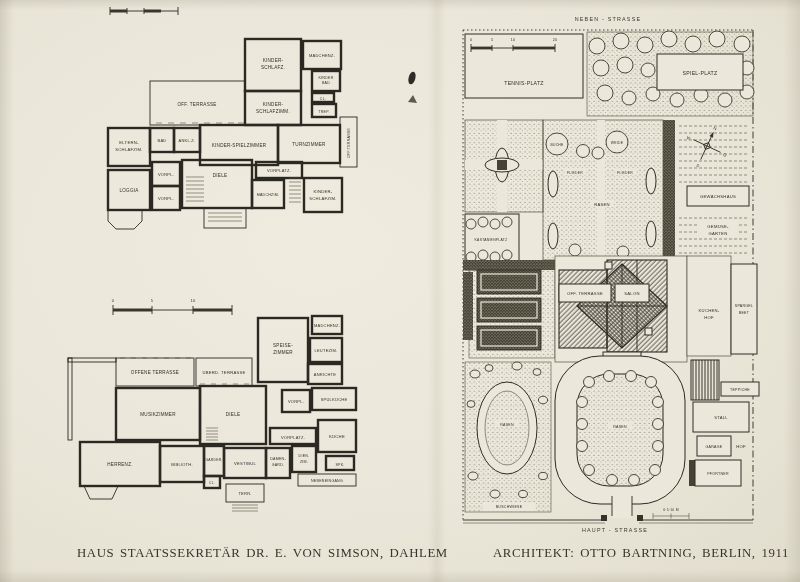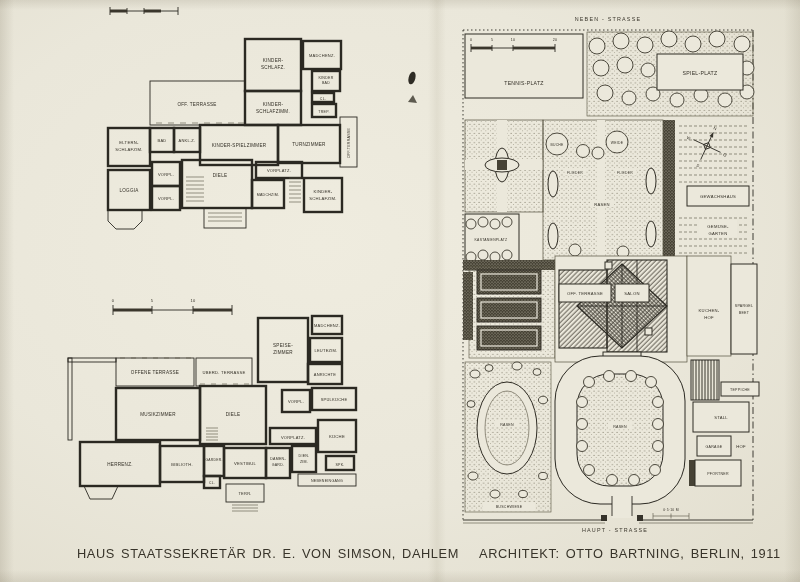--- a/index.html
+++ b/index.html
@@ -19,21 +19,21 @@
   .thin{fill:none;stroke:#2b2922;stroke-width:0.9;}
   .hair{fill:none;stroke:#55513f;stroke-width:0.6;}
   .t{font-family:"Liberation Sans",sans-serif;fill:#332f26;text-anchor:middle;letter-spacing:.25px;}
   .s52{font-size:5.2px;} .s46{font-size:4.6px;} .s42{font-size:4.2px;} .s40{font-size:4px;} .s36{font-size:3.6px;} .s34{font-size:3.4px;}
   .street{font-size:5.4px;letter-spacing:1.2px;fill:#3a362c;}
   .tree{fill:#ebe8db;stroke:#3c392e;stroke-width:0.9;}
   .paper{fill:#ebe8db;}
   .bed{fill:#ebe8db;stroke:#2f2c24;stroke-width:1;}
   .caption{
     position:absolute;top:546px;color:#38342a;
-    font-family:Liberation Sans, sans-serif;font-size:12.8px;
+    font-family:Liberation Serif, serif;font-size:12.8px;
     letter-spacing:.6px;word-spacing:2px;white-space:nowrap;
   }
 </style>
 </head>
 <body>
 
 <svg width="0" height="0">
   <defs>
     <pattern id="hatch" patternUnits="userSpaceOnUse" width="3.4" height="3.4" patternTransform="rotate(45)">
       <line x1="1" y1="0" x2="1" y2="3.4" stroke="#3f3b30" stroke-width="0.8"></line>
@@ -443,13 +443,13 @@
     <line x1="198" y1="505" x2="198" y2="511" class="hair"></line>
     <line x1="216" y1="505.5" x2="216" y2="510.5" class="hair"></line>
     <line x1="234" y1="505" x2="234" y2="511" class="hair"></line>
     <text class="t s34" x="216" y="503">0·5·10 M</text>
     <text class="t street" x="153" y="13">NEBEN - STRASSE</text>
     <text class="t street" x="160" y="524">HAUPT - STRASSE</text>
   </g>
 </svg>
 
 <div class="caption" style="left:77px;">HAUS STAATSSEKRETÄR DR. E. VON SIMSON, DAHLEM</div>
-<div class="caption" style="left:479px;">ARCHITEKT: OTTO BARTNING, BERLIN, 1911</div>
+<div class="caption" style="left:493px;">ARCHITEKT: OTTO BARTNING, BERLIN, 1911</div>
 
 </body></html>

